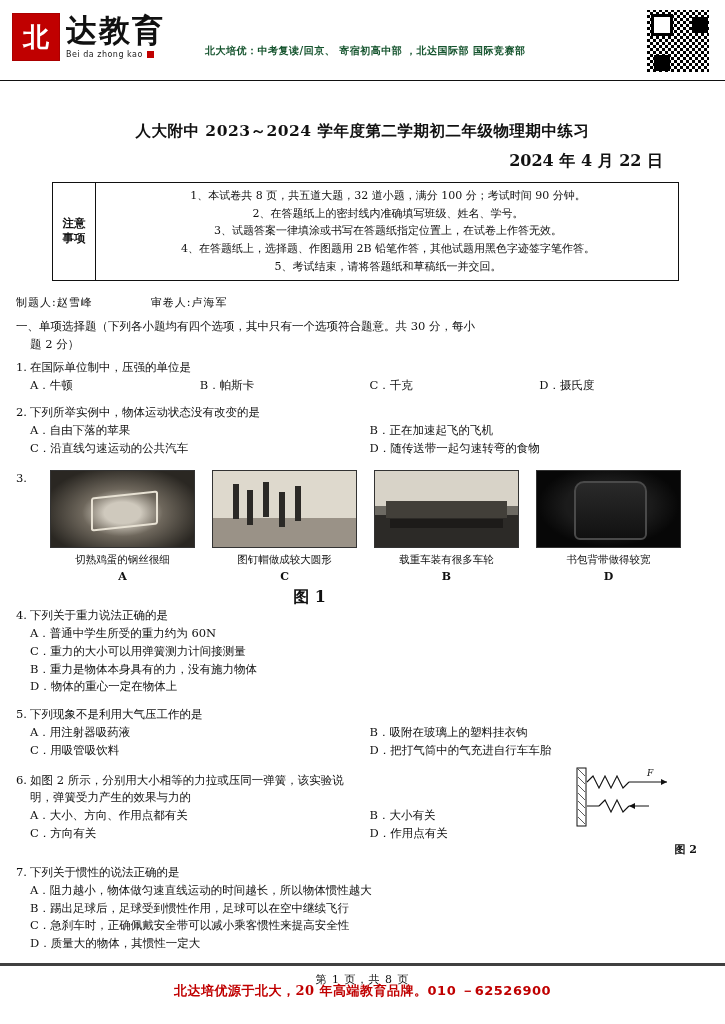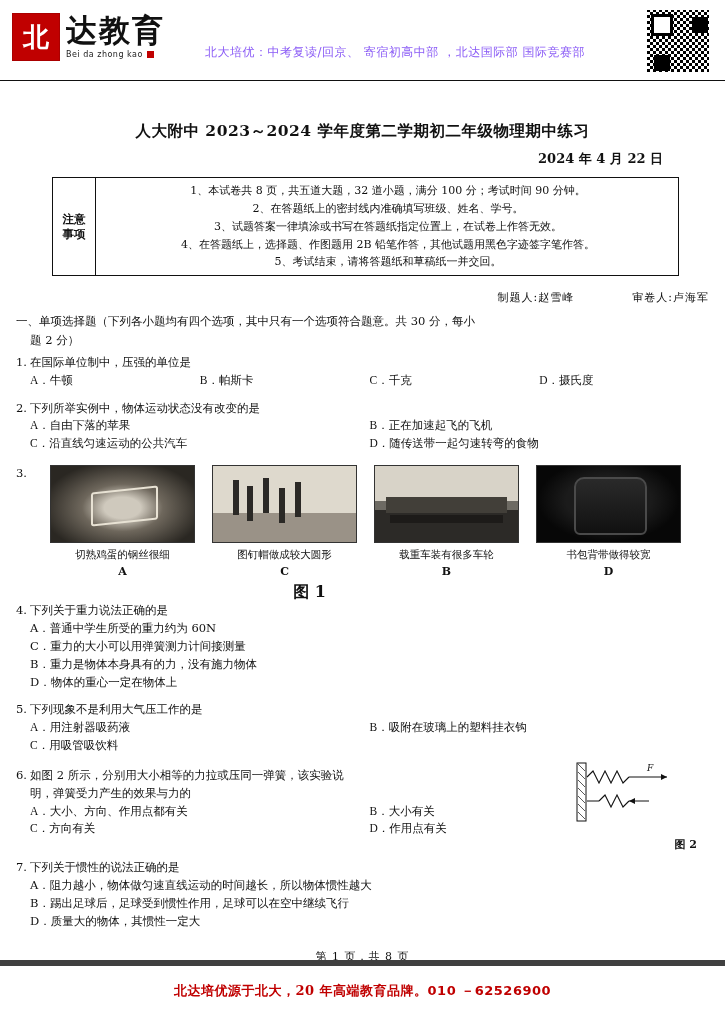--- a/index.html
+++ b/index.html
@@ -38,21 +38,21 @@
   }
   .logo-cn {
     font-size:31px; font-weight:bold; letter-spacing:2px; color:#111;
   }
   .logo-pin {
     font-size:8px; color:#222; margin-top:5px; letter-spacing:0.5px;
   }
   .logo-pin .sq { display:inline-block; width:7px; height:7px; background:#c00000; margin-left:4px; vertical-align:-1px;}
   .header-tagline {
     position:absolute; left:205px; top:44px;
-    font-size:12px; color:#8b5cf6; font-weight:normal;
+    font-size:10px; color:#14532d; font-weight:bold;
     letter-spacing:0.5px;
     white-space:nowrap;
   }
   .qr {
     position:absolute; right:14px; top:8px;
     width:62px; height:62px;
     background:
       repeating-linear-gradient(90deg,#000 0 3px,#fff 3px 6px),
       repeating-linear-gradient(0deg,#000 0 3px,#fff 3px 6px);
     background-blend-mode:difference;
@@ -76,21 +76,21 @@
   }
   .doc-title {
     text-align:center;
     font-size:15.5px;
     font-weight:bold;
     margin:38px 0 6px;
     letter-spacing:0.5px;
   }
   .doc-date {
     text-align:right;
-    font-size:13px;
+    font-size:16px;
     font-weight:bold;
     margin:2px 46px 8px 0;
   }
   
   .notice {
     display:flex;
     border:1px solid #111;
     margin:4px 30px 6px 36px;
   }
   .notice-label {
@@ -103,21 +103,21 @@
     line-height:1.3;
     padding:4px 2px;
   }
   .notice-list {
     flex:1;
     padding:4px 6px 4px 8px;
     text-align:center;
   }
   .notice-list div { white-space:nowrap; font-size:11px; line-height:1.62; }
   .makers {
-    text-align:right;
+    text-align:left;
     font-size:11px;
     margin:13px 0 4px;
     letter-spacing:1px;
   }
   .makers span.gap { display:inline-block; width:58px; }
   .section-head {
     font-size:11.5px;
     margin:6px 0 2px;
     line-height:1.6;
   }
@@ -131,21 +131,21 @@
     position:absolute; left:0; top:0;
     width:14px;
   }
   .opts {
     display:flex;
     flex-wrap:wrap;
     padding-left:14px;
   }
   .opts.cols4 > div { width:25%; }
   .opts.cols2 > div { width:50%; }
-  .opts > div { white-space:nowrap;font-family:Liberation Serif, serif; }
+  .opts > div { white-space:nowrap; }
   .opt-indent { padding-left:14px; }
   
   .fig-row {
     display:flex;
     justify-content:space-between;
     align-items:flex-end;
     margin:8px 28px 0 34px;
   }
   .fig-cell { width:23%; text-align:center; }
   .fig-img {
@@ -215,21 +215,21 @@
   .page-foot {
     text-align:center;
     font-size:11px;
     margin-top:18px;
     letter-spacing:1px;
   }
   .footer-band {
     position:absolute;
     left:0; right:0; bottom:24px;
     text-align:center;
-    border-top:6px solid #404040;
+    border-top:3px solid #404040;
     padding-top:14px;
   }
   .footer-text {
     color:#c00000;
     font-weight:bold;
     font-size:13px;
     letter-spacing:0.5px;
   }
   .footer-text .num { font-family:"DejaVu Serif", serif; }
 </style>
@@ -339,20 +339,21 @@
   </div>
 
   <div class="q" style="margin-top:10px">
     <span class="num">5.</span>
     <span>下列现象不是利用大气压工作的是</span>
   </div>
   <div class="opts cols2">
     <div>A．用注射器吸药液</div>
     <div>B．吸附在玻璃上的塑料挂衣钩</div>
     <div>C．用吸管吸饮料</div>
+    <div>D．把打气筒中的气充进自行车车胎</div>
   </div>
 
   <div class="q6-wrap">
     <div class="q" style="margin-top:12px; padding-right:150px;">
       <span class="num">6.</span>
       <span>如图 2 所示，分别用大小相等的力拉或压同一弹簧，该实验说</span><br>
       <span>明，弹簧受力产生的效果与力的</span>
     </div>
     <div class="spring-fig">
       <svg width="128" height="66" viewBox="0 0 128 66">
@@ -383,20 +384,21 @@
   </div>
   <div style="text-align:right; padding-right:12px; font-size:11px; font-weight:bold; margin-top:-2px;">图 2</div>
 
   <div class="q" style="margin-top:6px">
     <span class="num">7.</span>
     <span>下列关于惯性的说法正确的是</span>
   </div>
   <div class="opt-indent">
     <div>A．阻力越小，物体做匀速直线运动的时间越长，所以物体惯性越大</div>
     <div>B．踢出足球后，足球受到惯性作用，足球可以在空中继续飞行</div>
+    <div>C．急刹车时，正确佩戴安全带可以减小乘客惯性来提高安全性</div>
     <div>D．质量大的物体，其惯性一定大</div>
   </div>
 
   <div class="page-foot">第 1 页，共 8 页</div>
 </div>
 
 <div class="footer-band">
   <span class="footer-text"><span>北达培优源于北大，</span><span class="num">20</span><span> 年高端教育品牌。</span><span>010 －62526900</span></span>
 </div>
 

